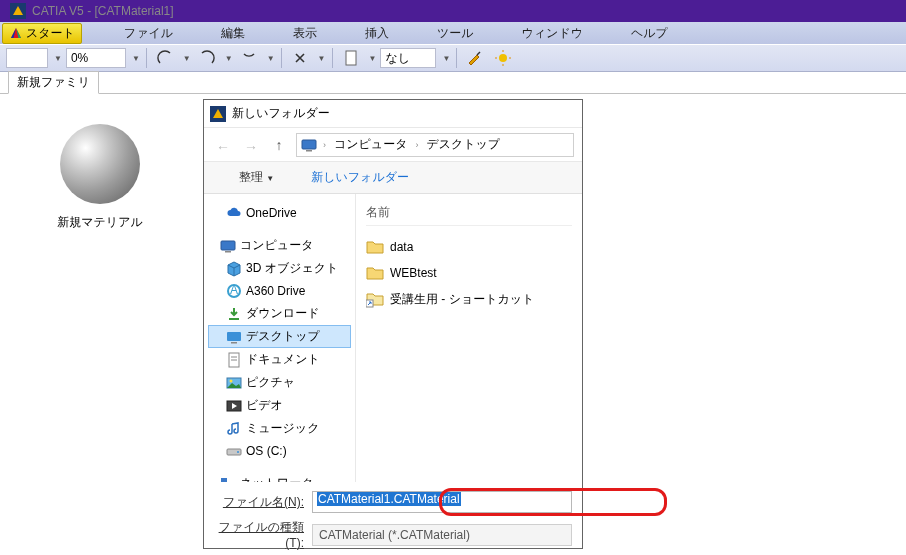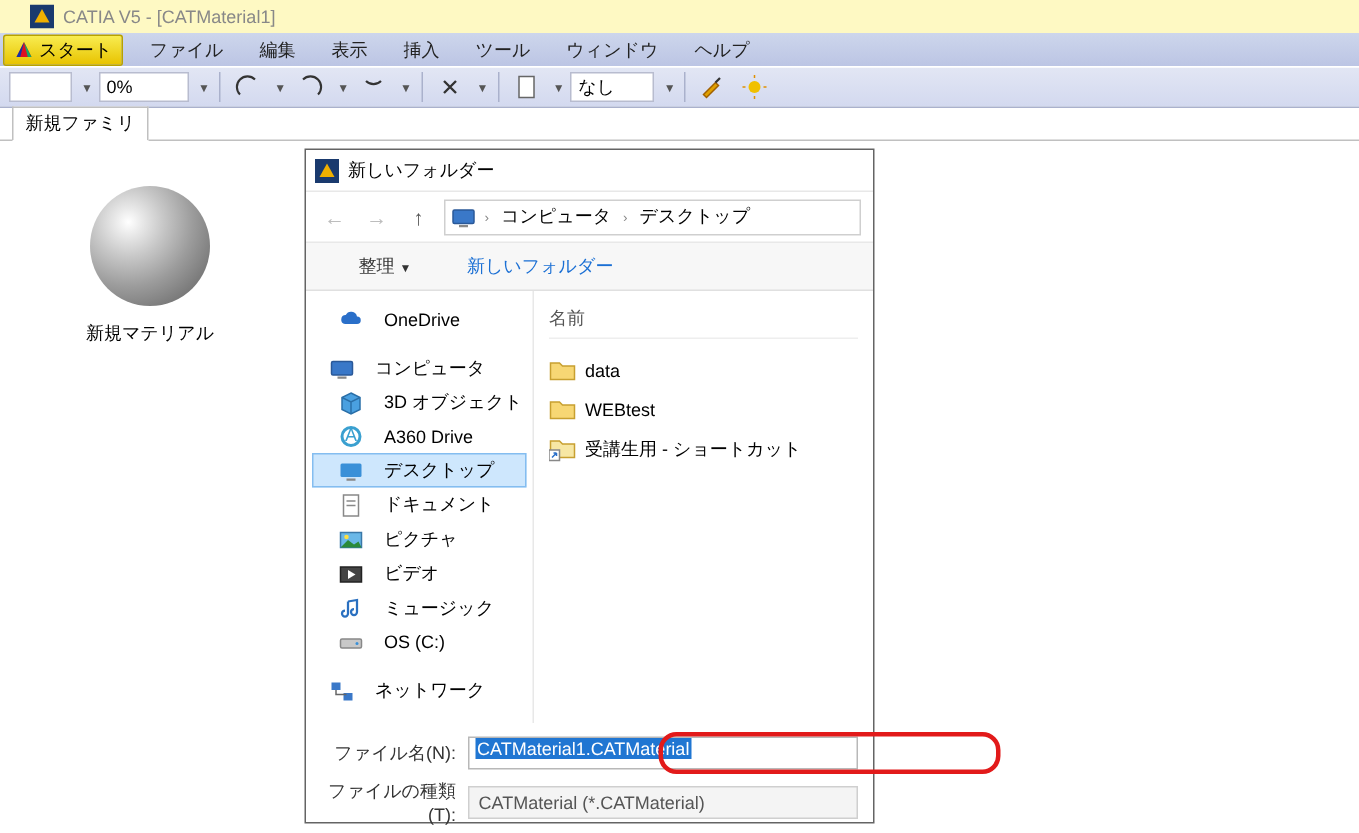--- a/index.html
+++ b/index.html
@@ -1,24 +1,24 @@
 <!DOCTYPE html>
 <html><head>
 <meta charset="utf-8">
 <style>
 * { margin: 0; padding: 0; box-sizing: border-box; font-family: "Meiryo UI", "MS PGothic", sans-serif; font-size: 12px; }
 body { background: #fff; width: 906px; height: 555px; overflow: hidden; position: relative; }
 
-.titlebar { background: #fef9c3; height: 22px; display: flex; align-items: center; padding: 0 20px; color: #888; }
+.titlebar { background: #4c1d95; height: 22px; display: flex; align-items: center; padding: 0 10px; color: #888; }
 .titlebar .app-icon { width: 16px; height: 16px; margin-right: 6px; }
 
 .menubar { background: linear-gradient(#cdd6ec, #bcc5e4); height: 22px; display: flex; align-items: center; padding: 0 2px; gap: 12px; }
 .menubar .start-btn { background: linear-gradient(#f8ec50, #e8c300); border: 1px solid #b8a200; border-radius: 2px; padding: 1px 6px; display: flex; align-items: center; gap: 3px; }
 .menubar .start-btn .tri { width: 14px; height: 14px; display: inline-block; }
-.menubar span.menu-item { padding: 2px 6px; color: #222; cursor: default; }
+.menubar span.menu-item { padding: 2px 6px; color: #222; cursor: default; margin-left: 24px; }
 
 .toolbar { background: linear-gradient(#e2e6f4, #d3d9ef); height: 28px; border-top: 1px solid #fff; border-bottom: 1px solid #aab1cc; display: flex; align-items: center; padding: 0 6px; gap: 4px; }
 .toolbar .field { display: inline-block; background: #fff; border: 1px solid #b8bccf; height: 20px; }
 .toolbar .field.color-swatch { width: 42px; }
 .toolbar .field.percent { width: 60px; display: flex; align-items: center; padding: 0 4px; }
 .toolbar .sep { width: 1px; height: 20px; background: #aab1cc; margin: 0 2px; }
 .toolbar .tbtn { width: 24px; height: 22px; display: flex; align-items: center; justify-content: center; border: 1px solid transparent; }
 .toolbar .dropdown-arrow { font-size: 8px; color: #555; margin-left: 2px; }
 
 .tabstrip { background: #fff; height: 22px; border-bottom: 1px solid #c0c0c0; display: flex; align-items: flex-end; padding-left: 8px; }
@@ -39,33 +39,33 @@
 .dlg-nav .path-icon { width: 16px; height: 16px; }
 .dlg-nav .crumb { padding: 0 2px; }
 .dlg-nav .crumb-sep { color: #888; font-size: 9px; padding: 0 2px; }
 
 .dlg-toolbar { height: 32px; background: #f7f7f7; border-bottom: 1px solid #e0e0e0; display: flex; align-items: center; padding: 0 10px; gap: 4px; }
 .dlg-toolbar .btn { padding: 3px 8px; color: #333; margin-left: 17px; }
 .dlg-toolbar .new-folder { color: #1a6fd4; }
 
 .dlg-body { display: flex; height: 288px; }
 .dlg-tree { width: 152px; border-right: 1px solid #e8e8e8; padding: 8px 4px; overflow: hidden; }
-.tree-item { display: flex; align-items: center; gap: 14px; padding: 3px 8px 3px 18px; white-space: nowrap; cursor: default; }
+.tree-item { display: flex; align-items: center; gap: 4px; padding: 3px 8px 3px 18px; white-space: nowrap; cursor: default; }
 .tree-item.selected { background: #cee7fd; border: 1px solid #84bdf0; padding: 2px 7px 2px 17px; }
 .tree-item .ticon { width: 16px; height: 16px; flex-shrink: 0; }
 .tree-spacer { height: 10px; }
 
 .dlg-list { flex: 1; padding: 6px 10px; }
 .list-header { color: #555; padding: 4px 0; border-bottom: 1px solid #eee; }
 .list-item { display: flex; align-items: center; gap: 6px; padding: 4px 0; }
 .list-item .ficon { width: 18px; height: 18px; }
 
 .dlg-fields { padding: 6px 10px; }
 .field-row { display: flex; align-items: center; gap: 8px; padding: 3px 0; }
-.field-row .label { width: 90px; text-align: right; color: #333; }
+.field-row .label { width: 90px; text-align: right; color: #333; text-decoration: underline; }
 .field-row .input-wrap { flex: 1; border: 1px solid #b8b8b8; height: 22px; display: flex; align-items: flex-start; padding: 0 4px; background: #fff; }
 .field-row .input-wrap .selected-text { background: #2076d2; color: #fff; padding: 0 1px; }
 .field-row .dropdown { flex: 1; border: 1px solid #cfcfcf; height: 22px; display: flex; align-items: center; padding: 0 6px; background: #f4f4f4; color: #555; }
 
 .name-highlight { position: absolute; border: 3px solid #e21a1a; border-radius: 12px; left: 235px; top: 388px; width: 228px; height: 28px; pointer-events: none; }
 
 svg { display: block; }
 </style>
 </head>
 <body>
@@ -239,20 +239,29 @@
         </div>
         <div class="tree-item">
           <span class="ticon">
               <svg viewBox="0 0 16 16">
                 <circle cx="8" cy="8" r="6" fill="#fff" stroke="#3aa0d0" stroke-width="2"></circle>
                 <text x="8" y="11" text-anchor="middle" font-size="7" fill="#3aa0d0">A</text>
               </svg>
             </span>
           <span>A360 Drive</span>
         </div>
+        <div class="tree-item">
+          <span class="ticon">
+              <svg viewBox="0 0 16 16">
+                <path d="M8 2 v7 M5 6 l3 3 l3 -3" stroke="#3a9a3a" stroke-width="2" fill="none"></path>
+                <rect x="3" y="12" width="10" height="2" fill="#3a9a3a"></rect>
+              </svg>
+            </span>
+          <span>ダウンロード</span>
+        </div>
         <div class="tree-item selected">
           <span class="ticon">
               <svg viewBox="0 0 16 16">
                 <rect x="1" y="3" width="14" height="9" rx="1" fill="#3a90d8"></rect>
                 <rect x="5" y="13" width="6" height="1.5" fill="#888"></rect>
               </svg>
             </span>
           <span>デスクトップ</span>
         </div>
         <div class="tree-item">

